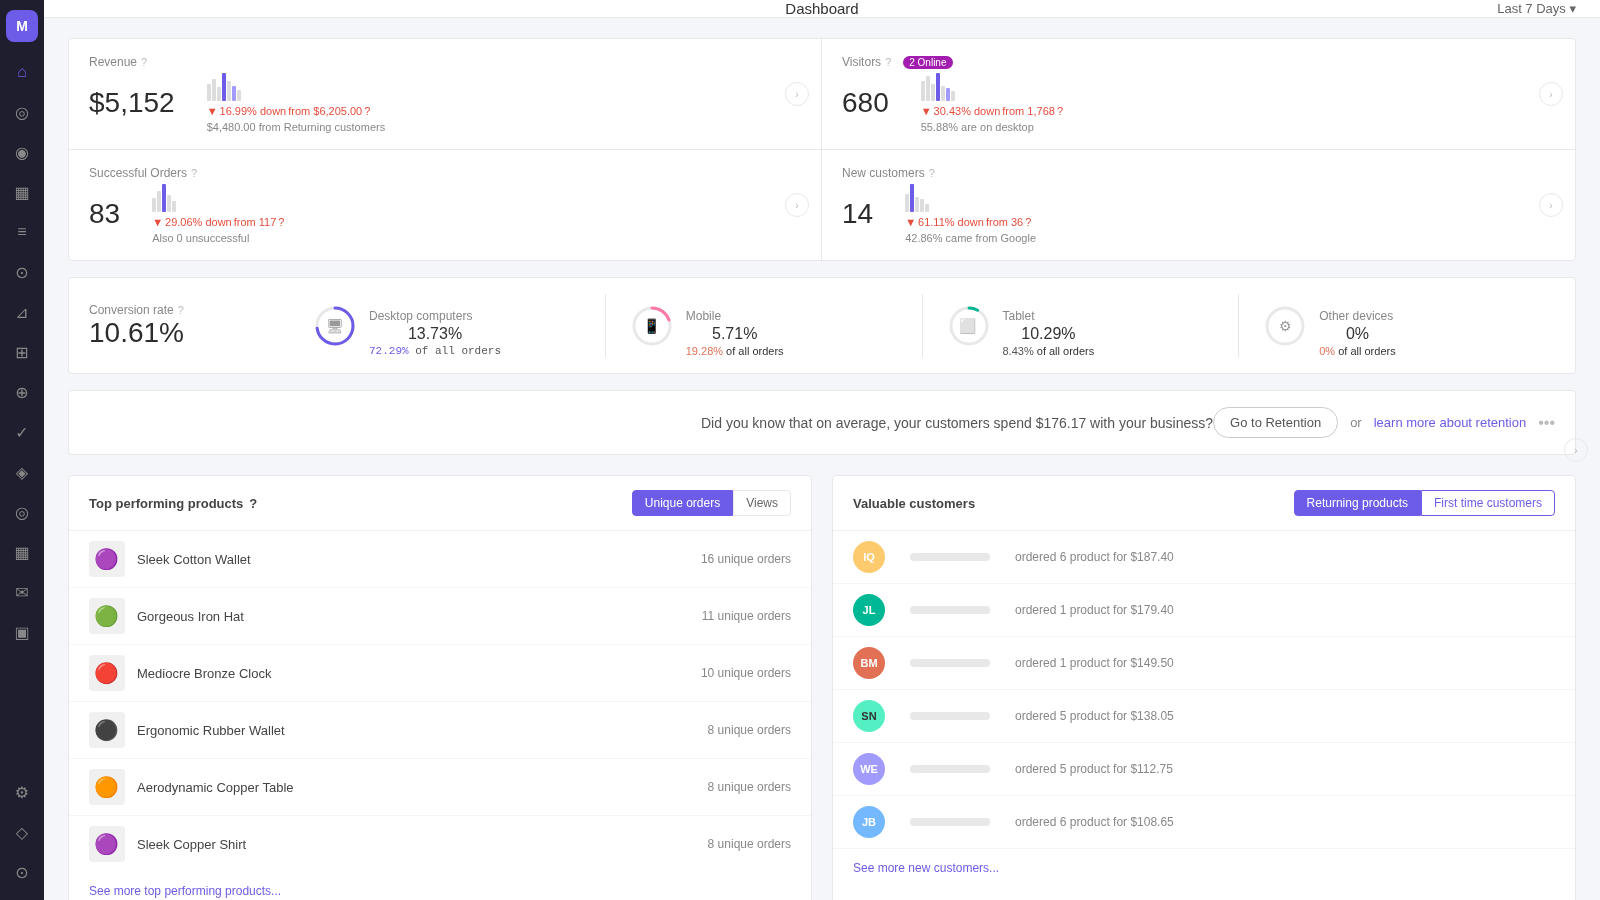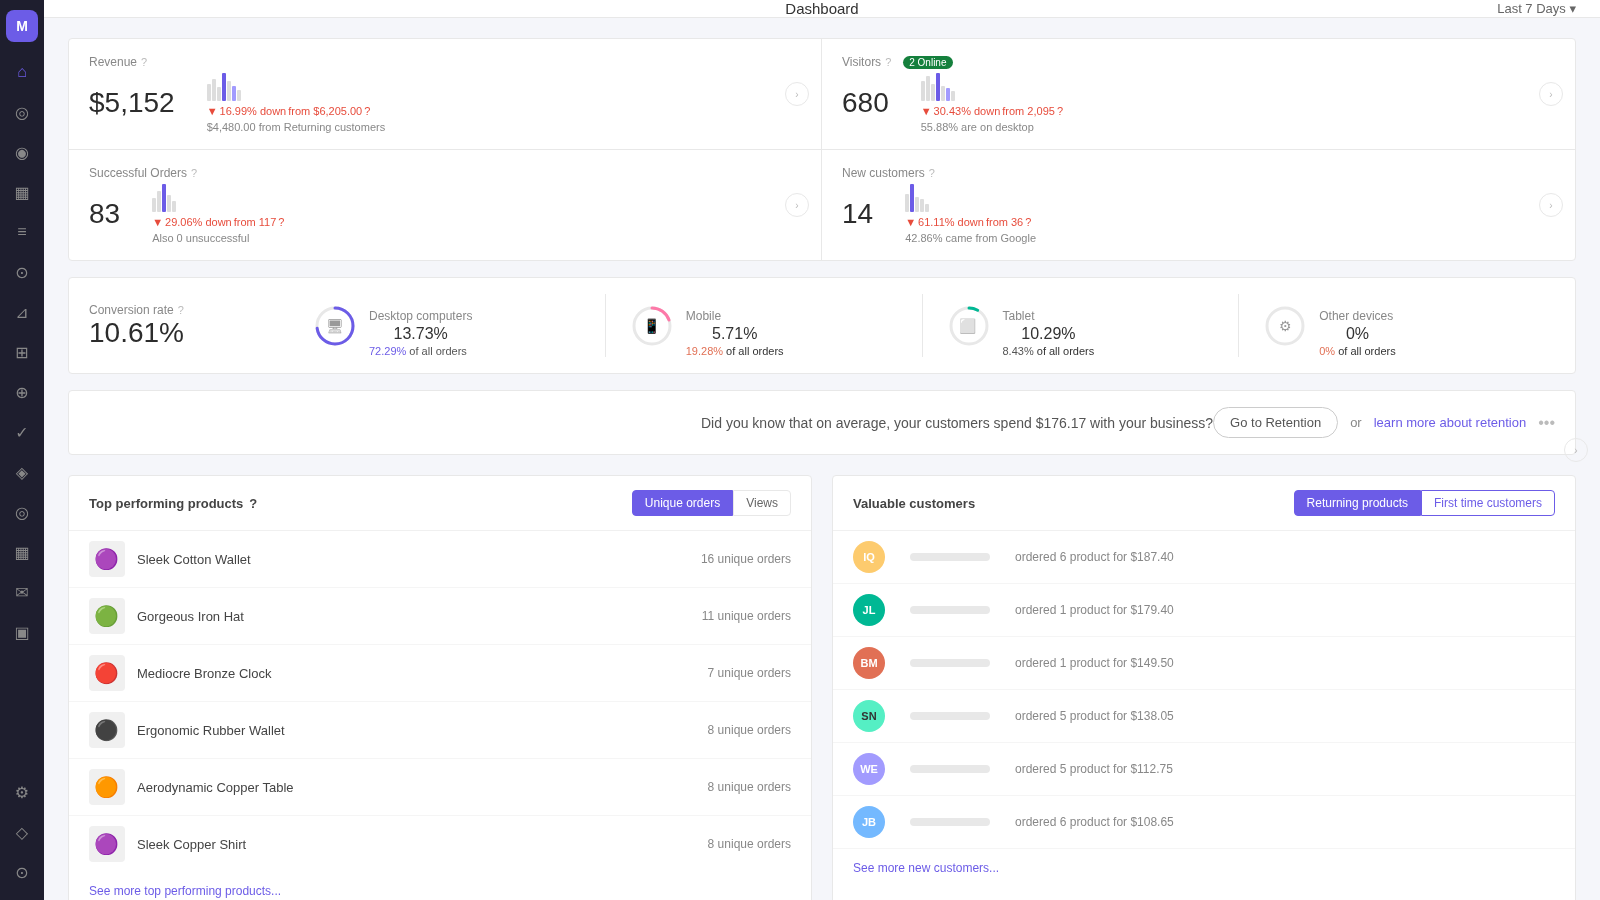--- a/index.html
+++ b/index.html
@@ -233,36 +233,36 @@
             <span class="stat-sub">$4,480.00 from Returning customers</span>
           </div>
         </div>
         <div class="stat-nav">›</div>
       </div>
 
       <div class="stat-card">
         <div class="stat-label">
           <span>Visitors</span>
           <span class="help">?</span>
-          <span style="margin-left:8px; background:#15803d; color:#fff; font-size:10px; padding:1px 6px; border-radius:10px;">2 Online</span>
+          <span style="margin-left:8px; background:#a21caf; color:#fff; font-size:10px; padding:1px 6px; border-radius:10px;">2 Online</span>
         </div>
         <div class="stat-footer">
           <span class="stat-value">680</span>
           <div style="flex:1; display:flex; flex-direction:column; gap:4px; margin-left:20px;">
             <div class="mini-bars">
               <div class="mini-bar" style="height:70%"></div>
               <div class="mini-bar" style="height:90%"></div>
               <div class="mini-bar" style="height:60%"></div>
               <div class="mini-bar" style="height:100%; background:#6c5ce7;"></div>
               <div class="mini-bar" style="height:55%"></div>
               <div class="mini-bar" style="height:45%; background:#a29bfe;"></div>
               <div class="mini-bar" style="height:35%"></div>
             </div>
             <div style="display:flex; align-items:center; gap:6px;">
-              <span class="stat-change">▼ <span>30.43% down</span> <span>from 2,095</span> <span class="help">?</span></span>
+              <span class="stat-change">▼ <span>30.43% down</span> <span>from 1,768</span> <span class="help">?</span></span>
             </div>
             <span class="stat-sub">55.88% are on desktop</span>
           </div>
         </div>
         <div class="stat-nav">›</div>
       </div>
 
       <div class="stat-card">
         <div class="stat-label">
           <span>Successful Orders</span>
@@ -326,21 +326,21 @@
           <div class="circle-progress">
             <svg width="44" height="44" viewBox="0 0 44 44">
               <circle cx="22" cy="22" r="18" fill="none" stroke="#e8e8e8" stroke-width="3"></circle>
               <circle cx="22" cy="22" r="18" fill="none" stroke="#6c5ce7" stroke-width="3" stroke-dasharray="113" stroke-dashoffset="31" stroke-linecap="round"></circle>
             </svg>
             <span class="circle-progress-icon">🖥</span>
           </div>
           <div class="device-info">
             <span class="device-name">Desktop computers</span>
             <span class="device-pct">13.73%</span>
-            <span class="device-sub" style="color:#555;"><span style="color:#6c5ce7;">72.29%</span> of all orders</span>
+            <span class="device-sub" style="color:#555;font-family:Liberation Mono, monospace;"><span style="color:#6c5ce7;">72.29%</span> of all orders</span>
           </div>
         </div>
 
         <div class="device-item">
           <div class="circle-progress">
             <svg width="44" height="44" viewBox="0 0 44 44">
               <circle cx="22" cy="22" r="18" fill="none" stroke="#e8e8e8" stroke-width="3"></circle>
               <circle cx="22" cy="22" r="18" fill="none" stroke="#fd79a8" stroke-width="3" stroke-dasharray="113" stroke-dashoffset="91" stroke-linecap="round"></circle>
             </svg>
             <span class="circle-progress-icon">📱</span>
@@ -414,21 +414,21 @@
             <span class="product-orders">16 unique orders</span>
           </div>
           <div class="product-row">
             <div class="product-icon">🟢</div>
             <span class="product-name">Gorgeous Iron Hat</span>
             <span class="product-orders">11 unique orders</span>
           </div>
           <div class="product-row">
             <div class="product-icon">🔴</div>
             <span class="product-name">Mediocre Bronze Clock</span>
-            <span class="product-orders">7 unique orders</span>
+            <span class="product-orders">10 unique orders</span>
           </div>
           <div class="product-row">
             <div class="product-icon">⚫</div>
             <span class="product-name">Ergonomic Rubber Wallet</span>
             <span class="product-orders">8 unique orders</span>
           </div>
           <div class="product-row">
             <div class="product-icon">🟠</div>
             <span class="product-name">Aerodynamic Copper Table</span>
             <span class="product-orders">8 unique orders</span>

